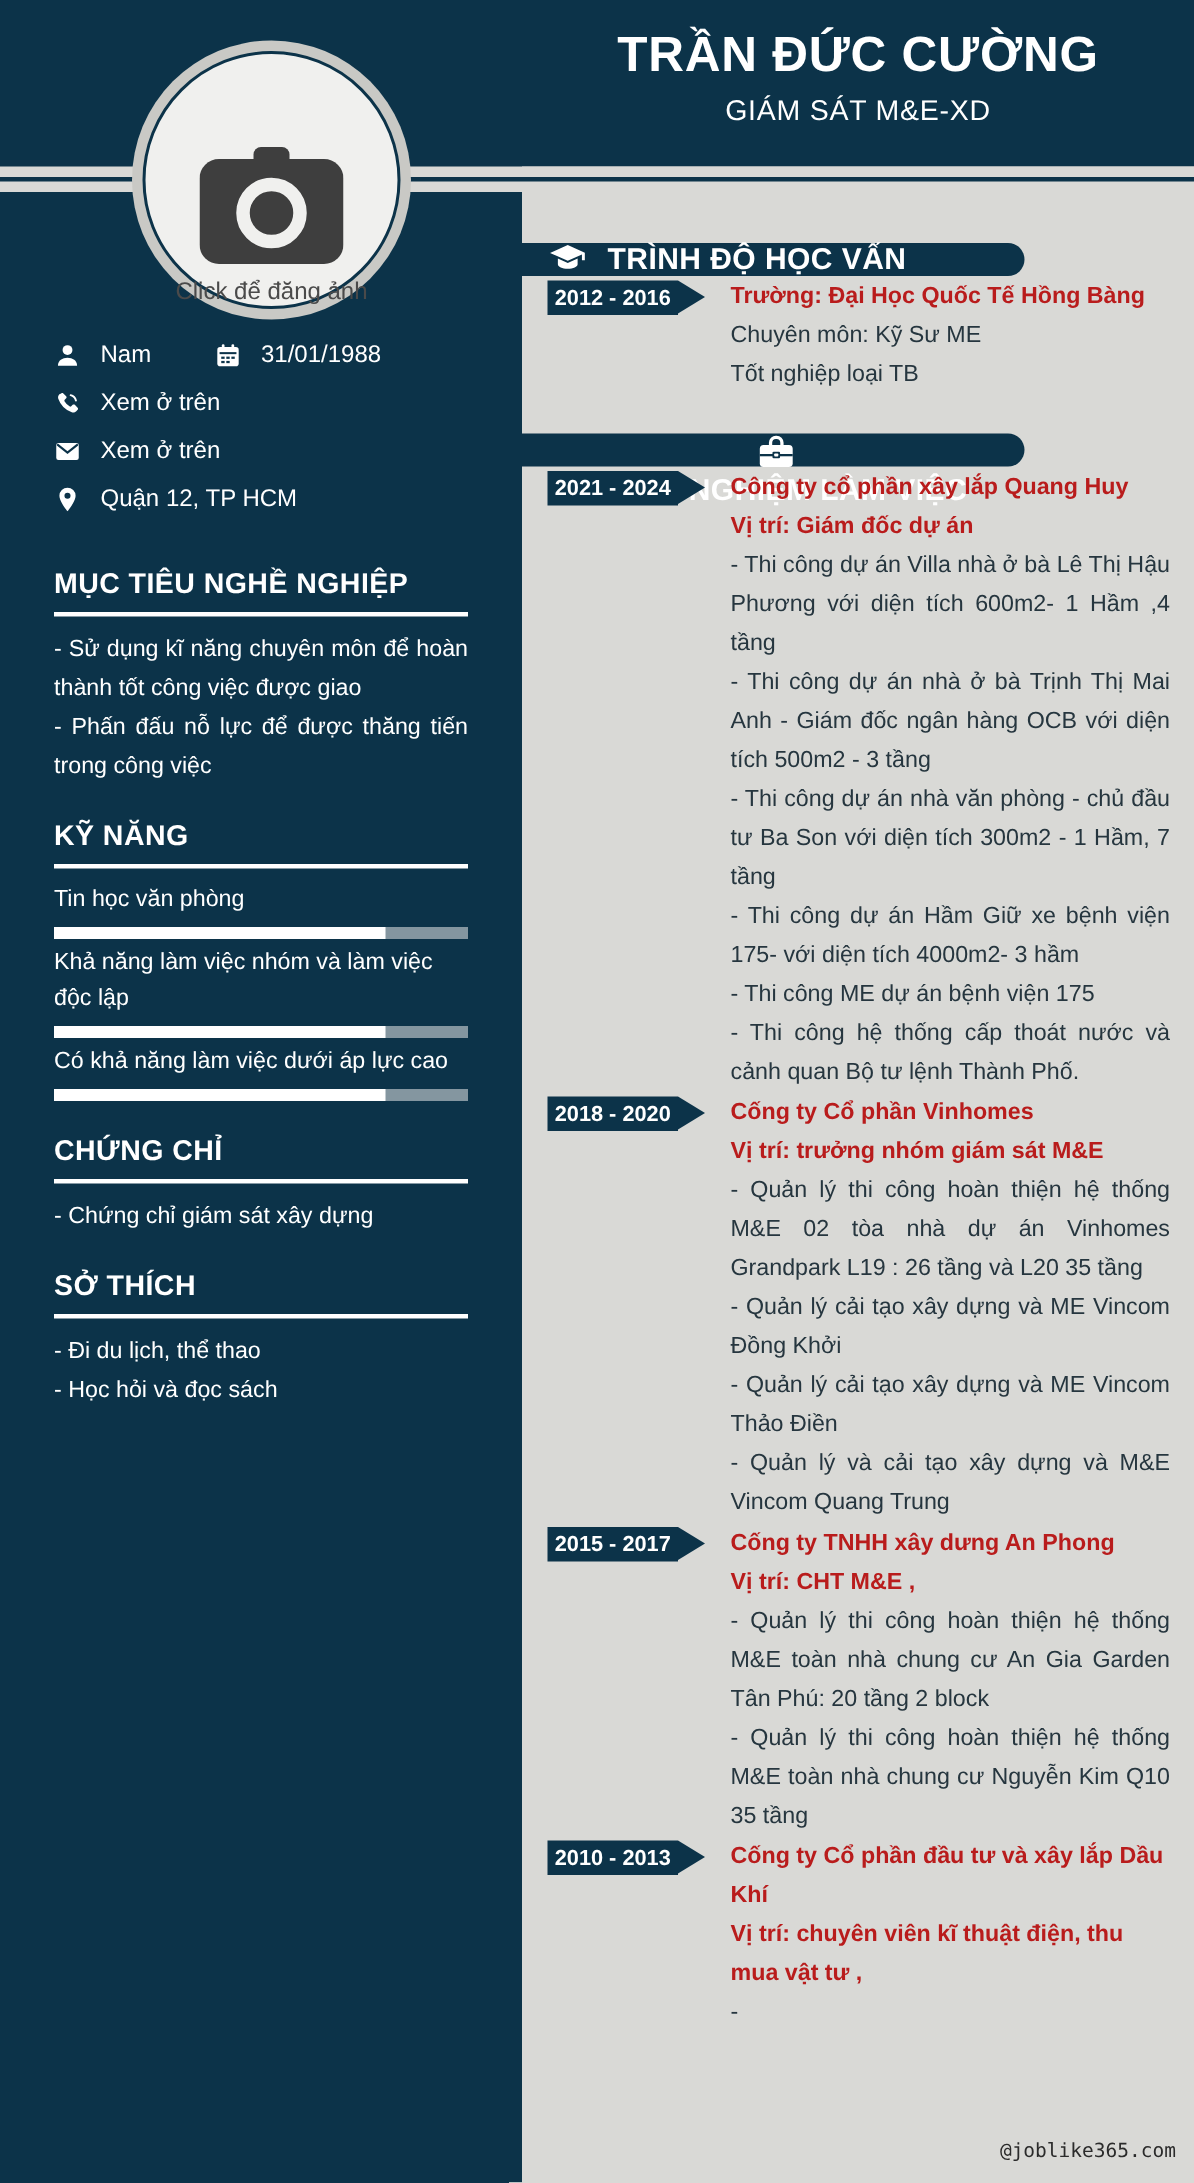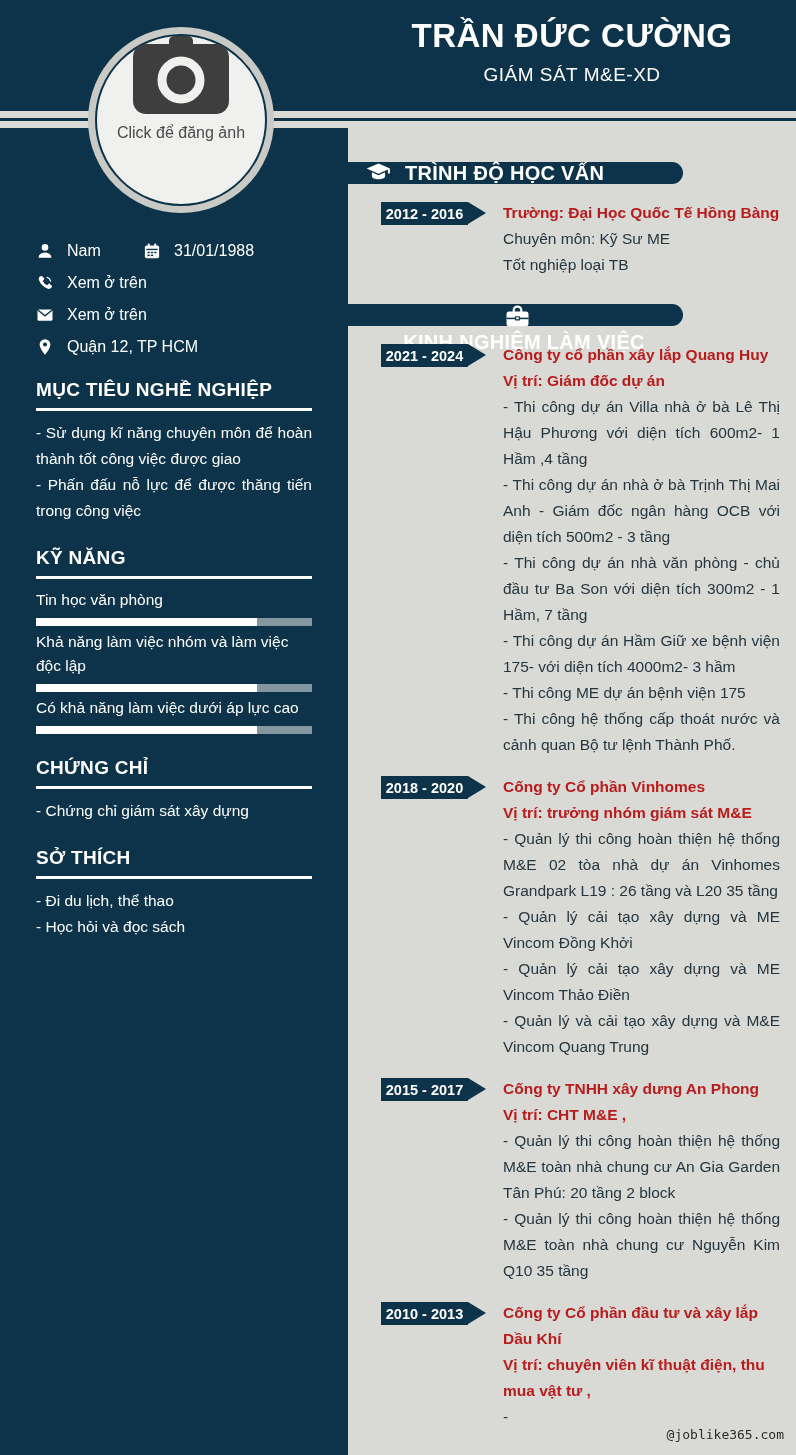--- a/index.html
+++ b/index.html
@@ -15,27 +15,27 @@
   
   .header-text{position:absolute;left:348px;top:0;width:448px;text-align:center;color:#fff;}
   .cv-name{margin-top:17px;font-size:33px;font-weight:bold;letter-spacing:.5px;}
   .cv-role{margin-top:9px;font-size:19px;letter-spacing:.5px;}
 
   
   .photo{position:absolute;left:88px;top:27px;width:186px;height:186px;border-radius:50%;
          background:#c9c9c5;z-index:10;box-sizing:border-box;padding:7px;cursor:pointer;}
   .photo-inner{width:100%;height:100%;border-radius:50%;background:#f0f0ee;
                border:2px solid #0c3349;box-sizing:border-box;display:flex;flex-direction:column;
-               align-items:center;justify-content:flex-start;}
+               align-items:center;justify-content:flex-end;}
   .photo-label{font-size:16px;color:#4a4a4a;margin-top:4px;}
 
   
   .side-content{position:absolute;left:0;top:228px;width:348px;box-sizing:border-box;
                 padding:0 36px;color:#fff;}
-  .contact-row{display:flex;align-items:flex-end;height:32px;font-size:16px;}
+  .contact-row{display:flex;align-items:flex-start;height:32px;font-size:16px;}
   .contact-row .cicon{width:18px;height:18px;flex:none;margin-right:13px;display:flex;}
   .contact-group{display:flex;align-items:center;}
   .contact-group.first{width:107px;}
   .side-heading{font-size:19px;font-weight:bold;letter-spacing:.3px;margin-top:23px;}
   .rule{border-bottom:3px solid #fff;margin-top:7px;margin-bottom:9px;}
   .side-text{font-size:15.5px;line-height:26px;text-align:justify;}
   .side-list{font-size:15.5px;line-height:26px;}
   .skill{margin-bottom:0;}
   .skill-label{font-size:15.5px;line-height:24px;margin-top:4px;}
   .skill-bar{height:8px;background:#8496a0;margin-top:6px;}
@@ -43,21 +43,21 @@
 
   
   .main{position:absolute;left:348px;top:128px;width:448px;}
   .section-pill{height:22px;width:335px;background:#0c3349;border-radius:0 19px 19px 0;
                 display:flex;align-items:center;box-sizing:border-box;padding-left:17px;color:#fff;}
   .section-pill.first{margin-top:34px;}
   .section-pill.second{margin-top:26px;flex-direction:column;}
   .pill-icon{width:27px;height:27px;flex:none;margin-right:13px;display:flex;}
   .pill-label{font-size:20px;font-weight:bold;letter-spacing:.3px;}
 
-  .entry{display:flex;margin-top:18px;padding-left:16px;}
+  .entry{display:flex;margin-top:3px;}
   .badge-col{width:139px;flex:none;box-sizing:border-box;padding-left:17px;}
   .date-badge{position:relative;width:87px;height:23px;background:#0c3349;color:#fff;
               font-size:14.5px;font-weight:bold;display:flex;align-items:center;justify-content:center;}
   .date-badge::after{content:"";position:absolute;left:87px;top:0;width:0;height:0;
               border-top:11.5px solid transparent;border-bottom:11.5px solid transparent;
               border-left:18px solid #0c3349;}
   .entry-body{flex:1;margin-right:16px;margin-top:-2px;font-size:15.5px;line-height:26px;color:#26363f;}
   .entry-body .bold{font-weight:bold;color:#b91c1c;}
   .entry-body .just{text-align:justify;}
 

